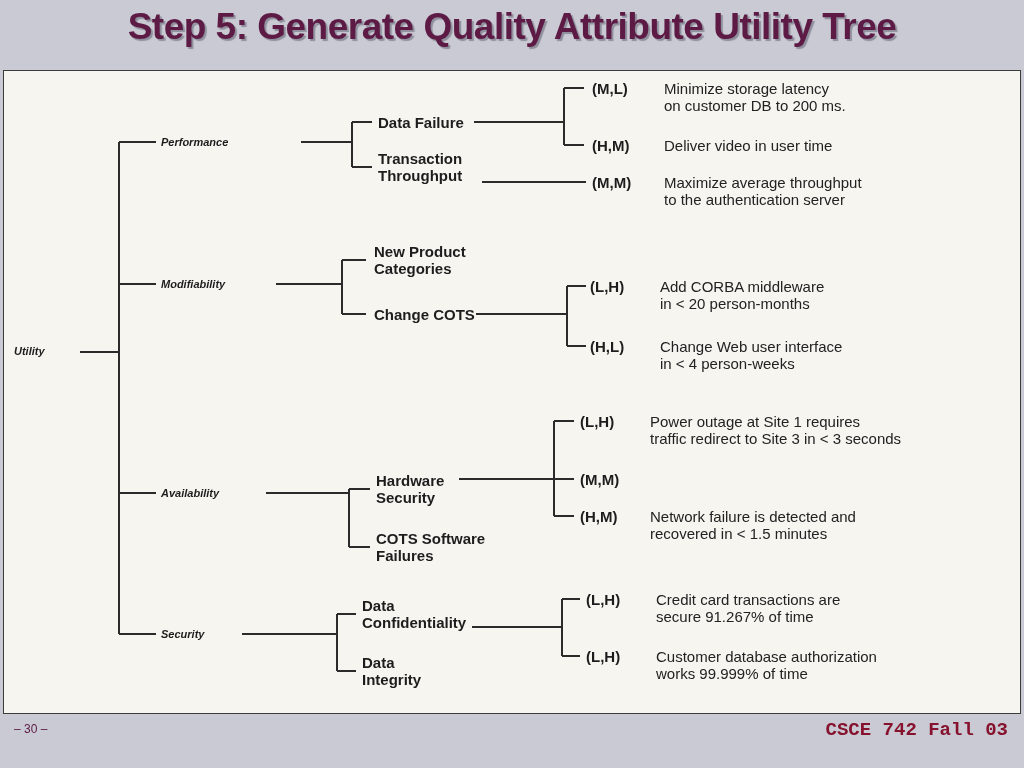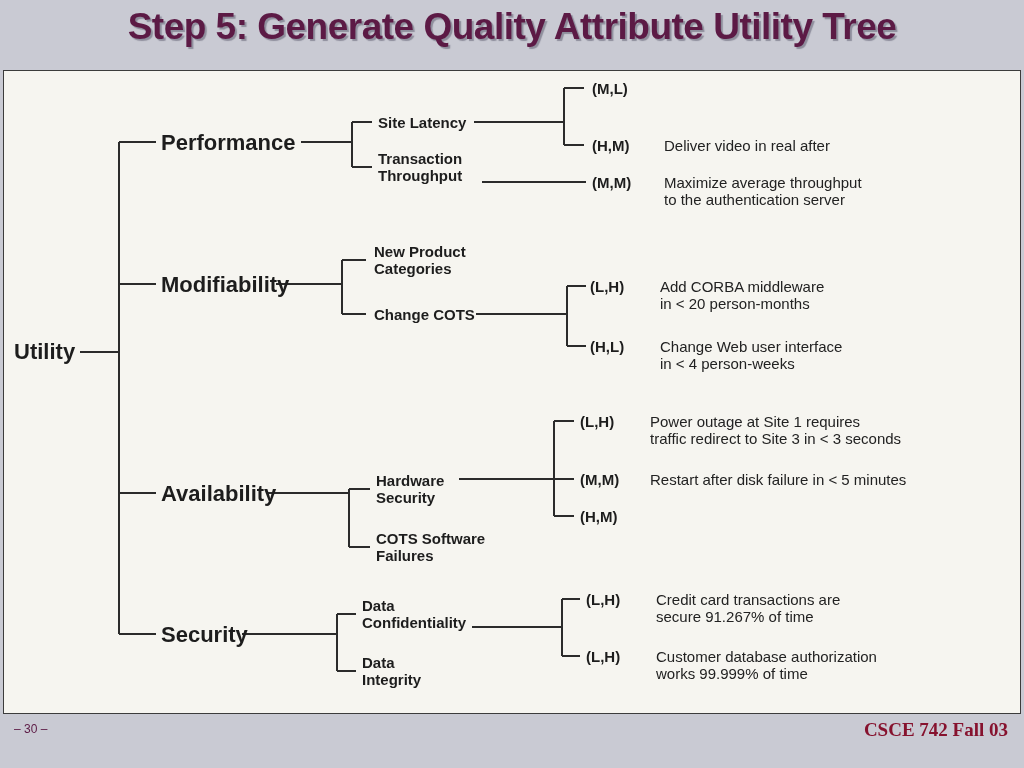--- a/index.html
+++ b/index.html
@@ -2,26 +2,26 @@
 <html><head>
 <meta charset="utf-8">
 <style>
   html,body{margin:0;padding:0;background:#9a9aa5;}
   .slide{position:relative;width:1024px;height:768px;background:#c9cad3;font-family:"Liberation Sans",sans-serif;overflow:hidden;}
   .title{position:absolute;left:0;right:0;top:6px;text-align:center;font-size:37px;font-weight:bold;color:#5c1a45;text-shadow:2px 2px 1px #8e8e9c;letter-spacing:-0.5px;}
   .diagram{position:absolute;left:3px;top:70px;width:1016px;height:642px;background:#f6f5f0;border:1px solid #3c3c3c;}
   .lines{position:absolute;left:0;top:0;width:100%;height:100%;}
   .lines path{fill:none;stroke:#2b2b2b;stroke-width:2;}
   .lbl{position:absolute;color:#1d1d1d;font-size:15px;line-height:17px;white-space:pre-line;}
-  .cat{font-weight:bold;font-size:22px;line-height:19px;}
+  .cat{font-weight:bold;font-size:11px;line-height:19px;font-style:italic;}
   .node{font-weight:bold;}
   .rating{font-weight:bold;}
   .desc{color:#222;}
   .page-num{position:absolute;left:14px;top:722px;font-size:12px;color:#5c1a45;}
-  .course{position:absolute;right:16px;top:719px;font-size:19px;font-weight:bold;color:#86122e;font-family:Liberation Serif, serif;}
+  .course{position:absolute;right:16px;top:719px;font-size:19px;font-weight:bold;color:#86122e;font-family:Liberation Mono, monospace;}
 </style>
 </head>
 <body>
 
 <div class="slide">
 
   <div class="title">Step 5: Generate Quality Attribute Utility Tree</div>
 
   <div class="diagram">
 
@@ -33,55 +33,58 @@
       <path d="M238 563 H333 M333 543 V600 M333 543 H352 M333 600 H352 M468 556 H558 M558 528 V585 M558 528 H576 M558 585 H576"></path>
     </svg>
 
     <div class="lbl cat" style="left:10px;top:271px">Utility</div>
 
     <div class="lbl cat" style="left:157px;top:62px">Performance</div>
     <div class="lbl cat" style="left:157px;top:204px">Modifiability</div>
     <div class="lbl cat" style="left:157px;top:413px">Availability</div>
     <div class="lbl cat" style="left:157px;top:554px">Security</div>
 
-    <div class="lbl node" style="left:374px;top:43px">Site Latency</div>
+    <div class="lbl node" style="left:374px;top:43px">Data Failure</div>
     <div class="lbl node" style="left:374px;top:79px">Transaction
 Throughput</div>
     <div class="lbl node" style="left:370px;top:172px">New Product
 Categories</div>
     <div class="lbl node" style="left:370px;top:235px">Change COTS</div>
     <div class="lbl node" style="left:372px;top:401px">Hardware
 Security</div>
     <div class="lbl node" style="left:372px;top:459px">COTS Software
 Failures</div>
     <div class="lbl node" style="left:358px;top:526px">Data
 Confidentiality</div>
     <div class="lbl node" style="left:358px;top:583px">Data
 Integrity</div>
 
     <div class="lbl rating" style="left:588px;top:9px">(M,L)</div>
+    <div class="lbl desc" style="left:660px;top:9px">Minimize storage latency
+on customer DB to 200 ms.</div>
     <div class="lbl rating" style="left:588px;top:66px">(H,M)</div>
-    <div class="lbl desc" style="left:660px;top:66px">Deliver video in real after</div>
+    <div class="lbl desc" style="left:660px;top:66px">Deliver video in user time</div>
     <div class="lbl rating" style="left:588px;top:103px">(M,M)</div>
     <div class="lbl desc" style="left:660px;top:103px">Maximize average throughput
 to the authentication server</div>
 
     <div class="lbl rating" style="left:586px;top:207px">(L,H)</div>
     <div class="lbl desc" style="left:656px;top:207px">Add CORBA middleware
 in &lt; 20 person-months</div>
     <div class="lbl rating" style="left:586px;top:267px">(H,L)</div>
     <div class="lbl desc" style="left:656px;top:267px">Change Web user interface
 in &lt; 4 person-weeks</div>
 
     <div class="lbl rating" style="left:576px;top:342px">(L,H)</div>
     <div class="lbl desc" style="left:646px;top:342px">Power outage at Site 1 requires
 traffic redirect to Site 3 in &lt; 3 seconds</div>
     <div class="lbl rating" style="left:576px;top:400px">(M,M)</div>
-    <div class="lbl desc" style="left:646px;top:400px">Restart after disk failure in &lt; 5 minutes</div>
     <div class="lbl rating" style="left:576px;top:437px">(H,M)</div>
+    <div class="lbl desc" style="left:646px;top:437px">Network failure is detected and
+recovered in &lt; 1.5 minutes</div>
 
     <div class="lbl rating" style="left:582px;top:520px">(L,H)</div>
     <div class="lbl desc" style="left:652px;top:520px">Credit card transactions are
 secure 91.267% of time</div>
     <div class="lbl rating" style="left:582px;top:577px">(L,H)</div>
     <div class="lbl desc" style="left:652px;top:577px">Customer database authorization
 works 99.999% of time</div>
 
   </div>
 

